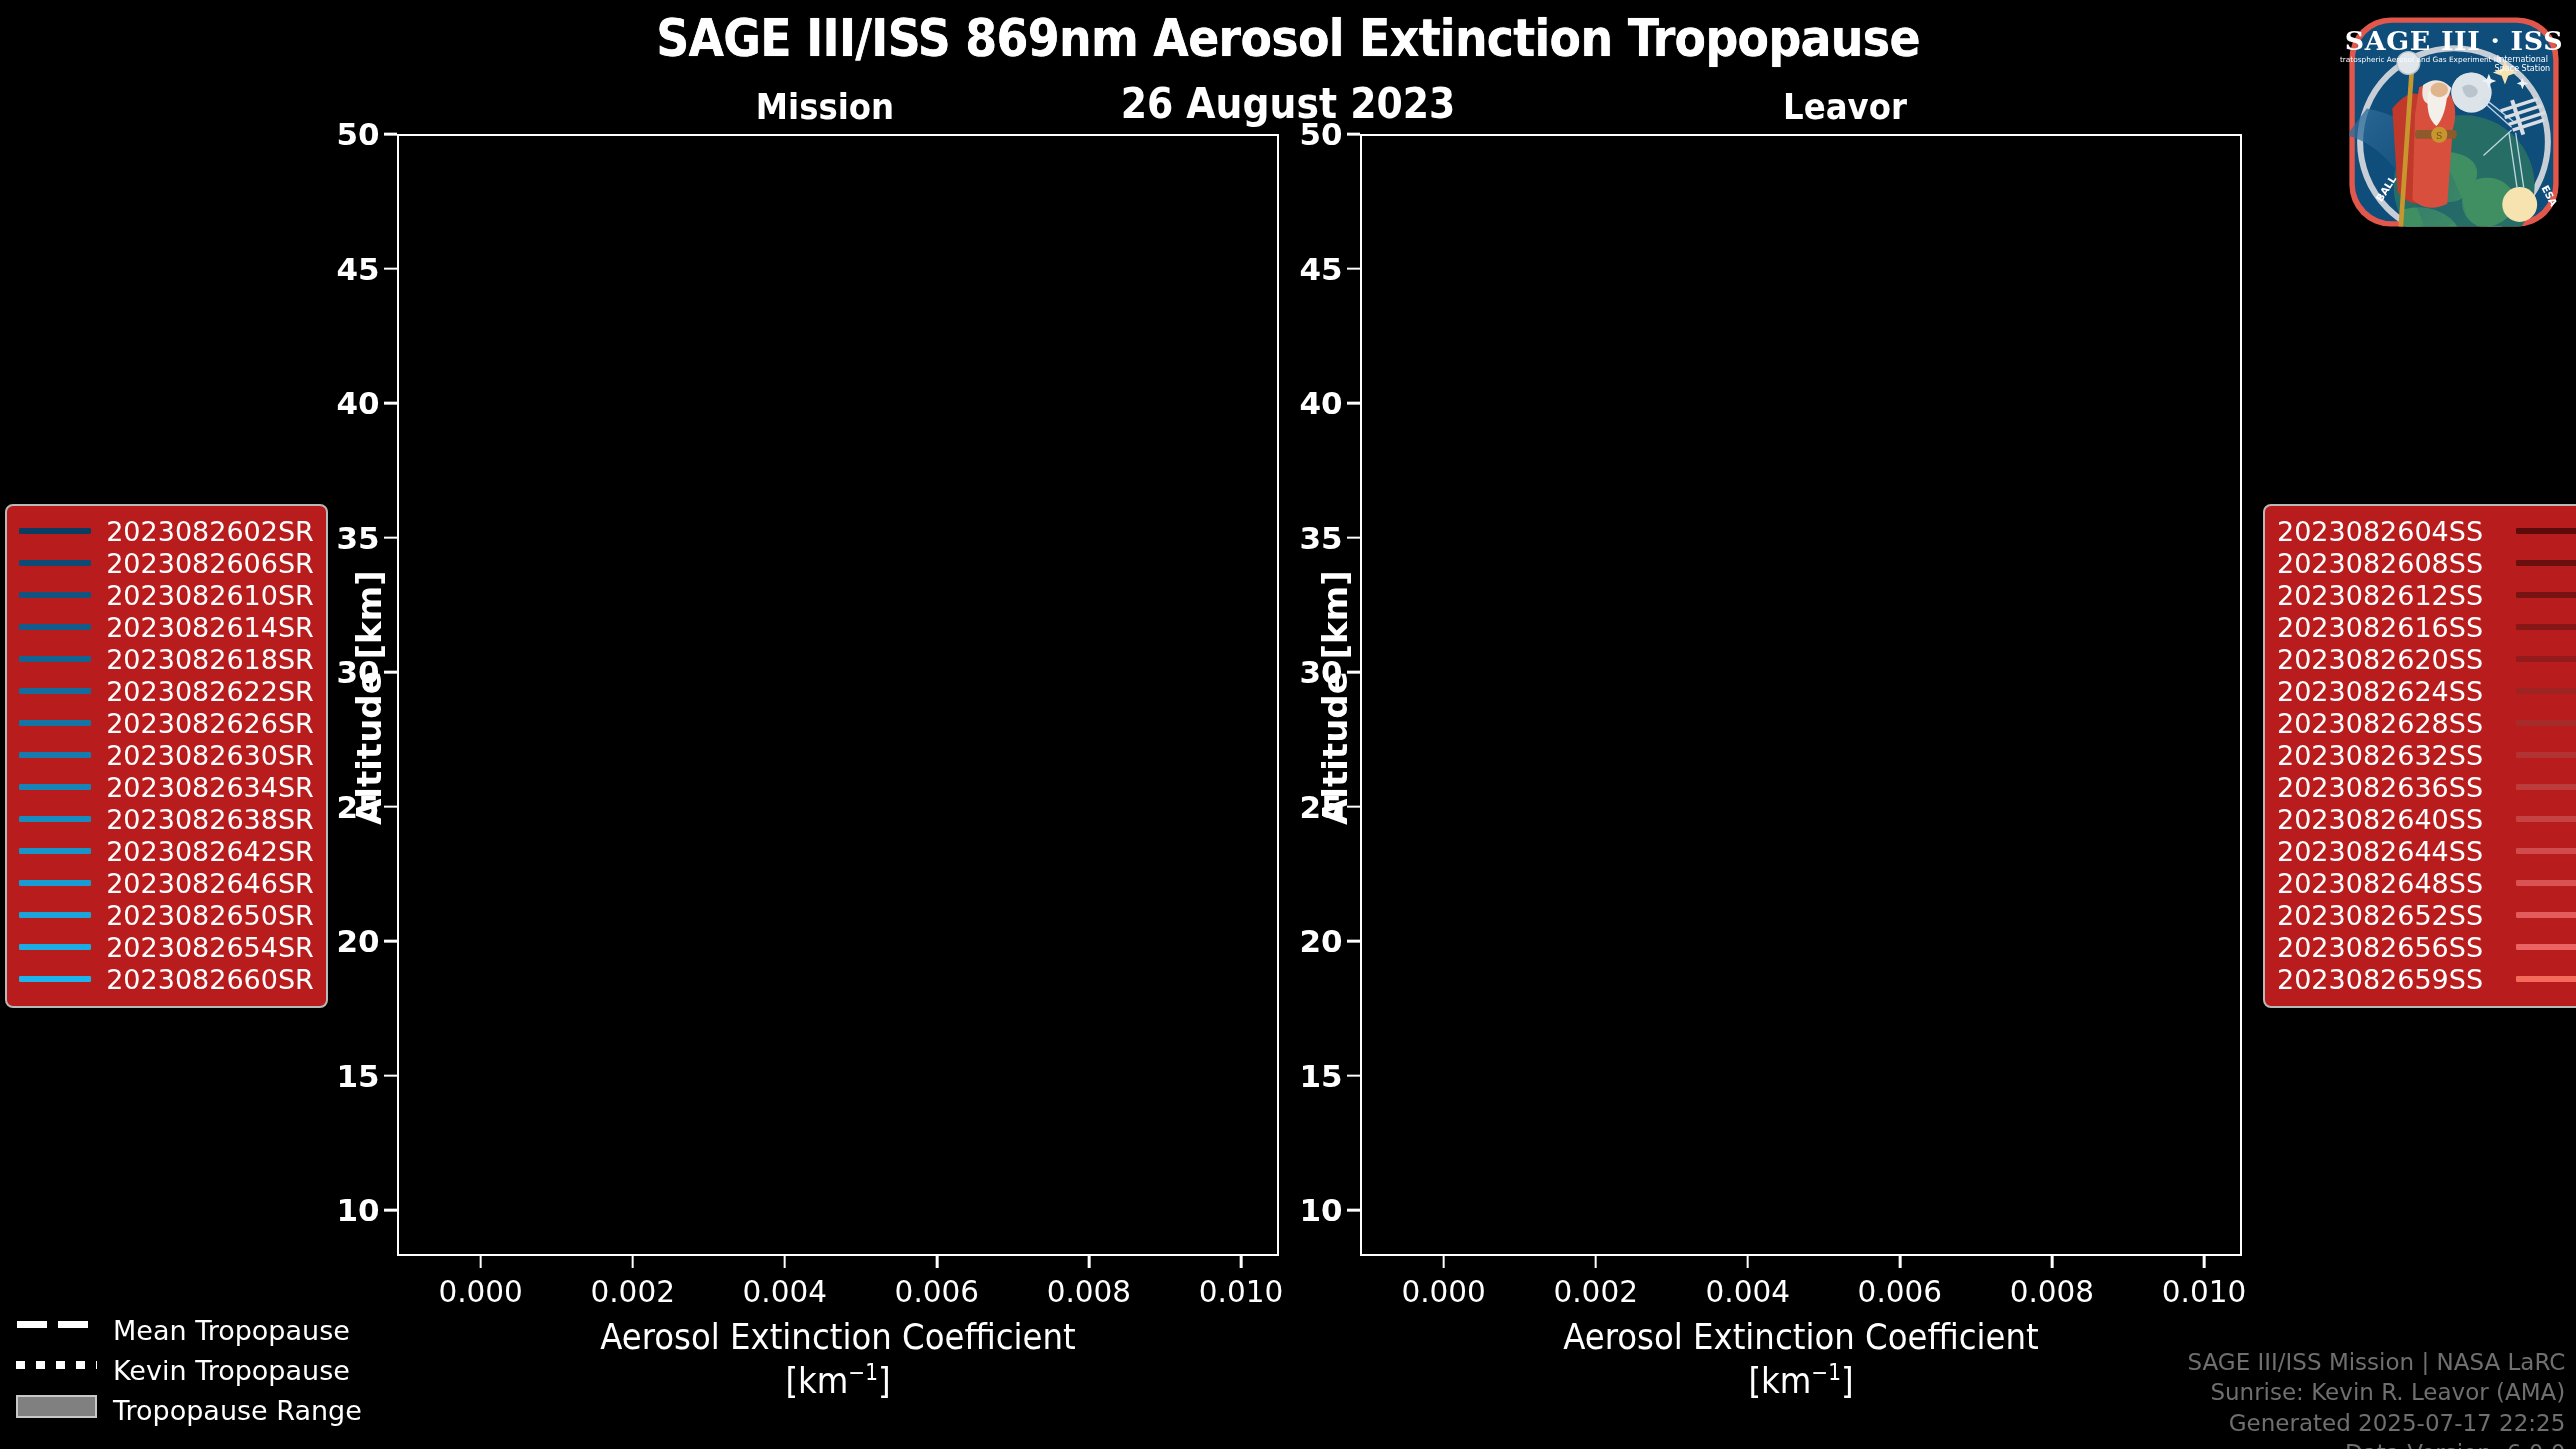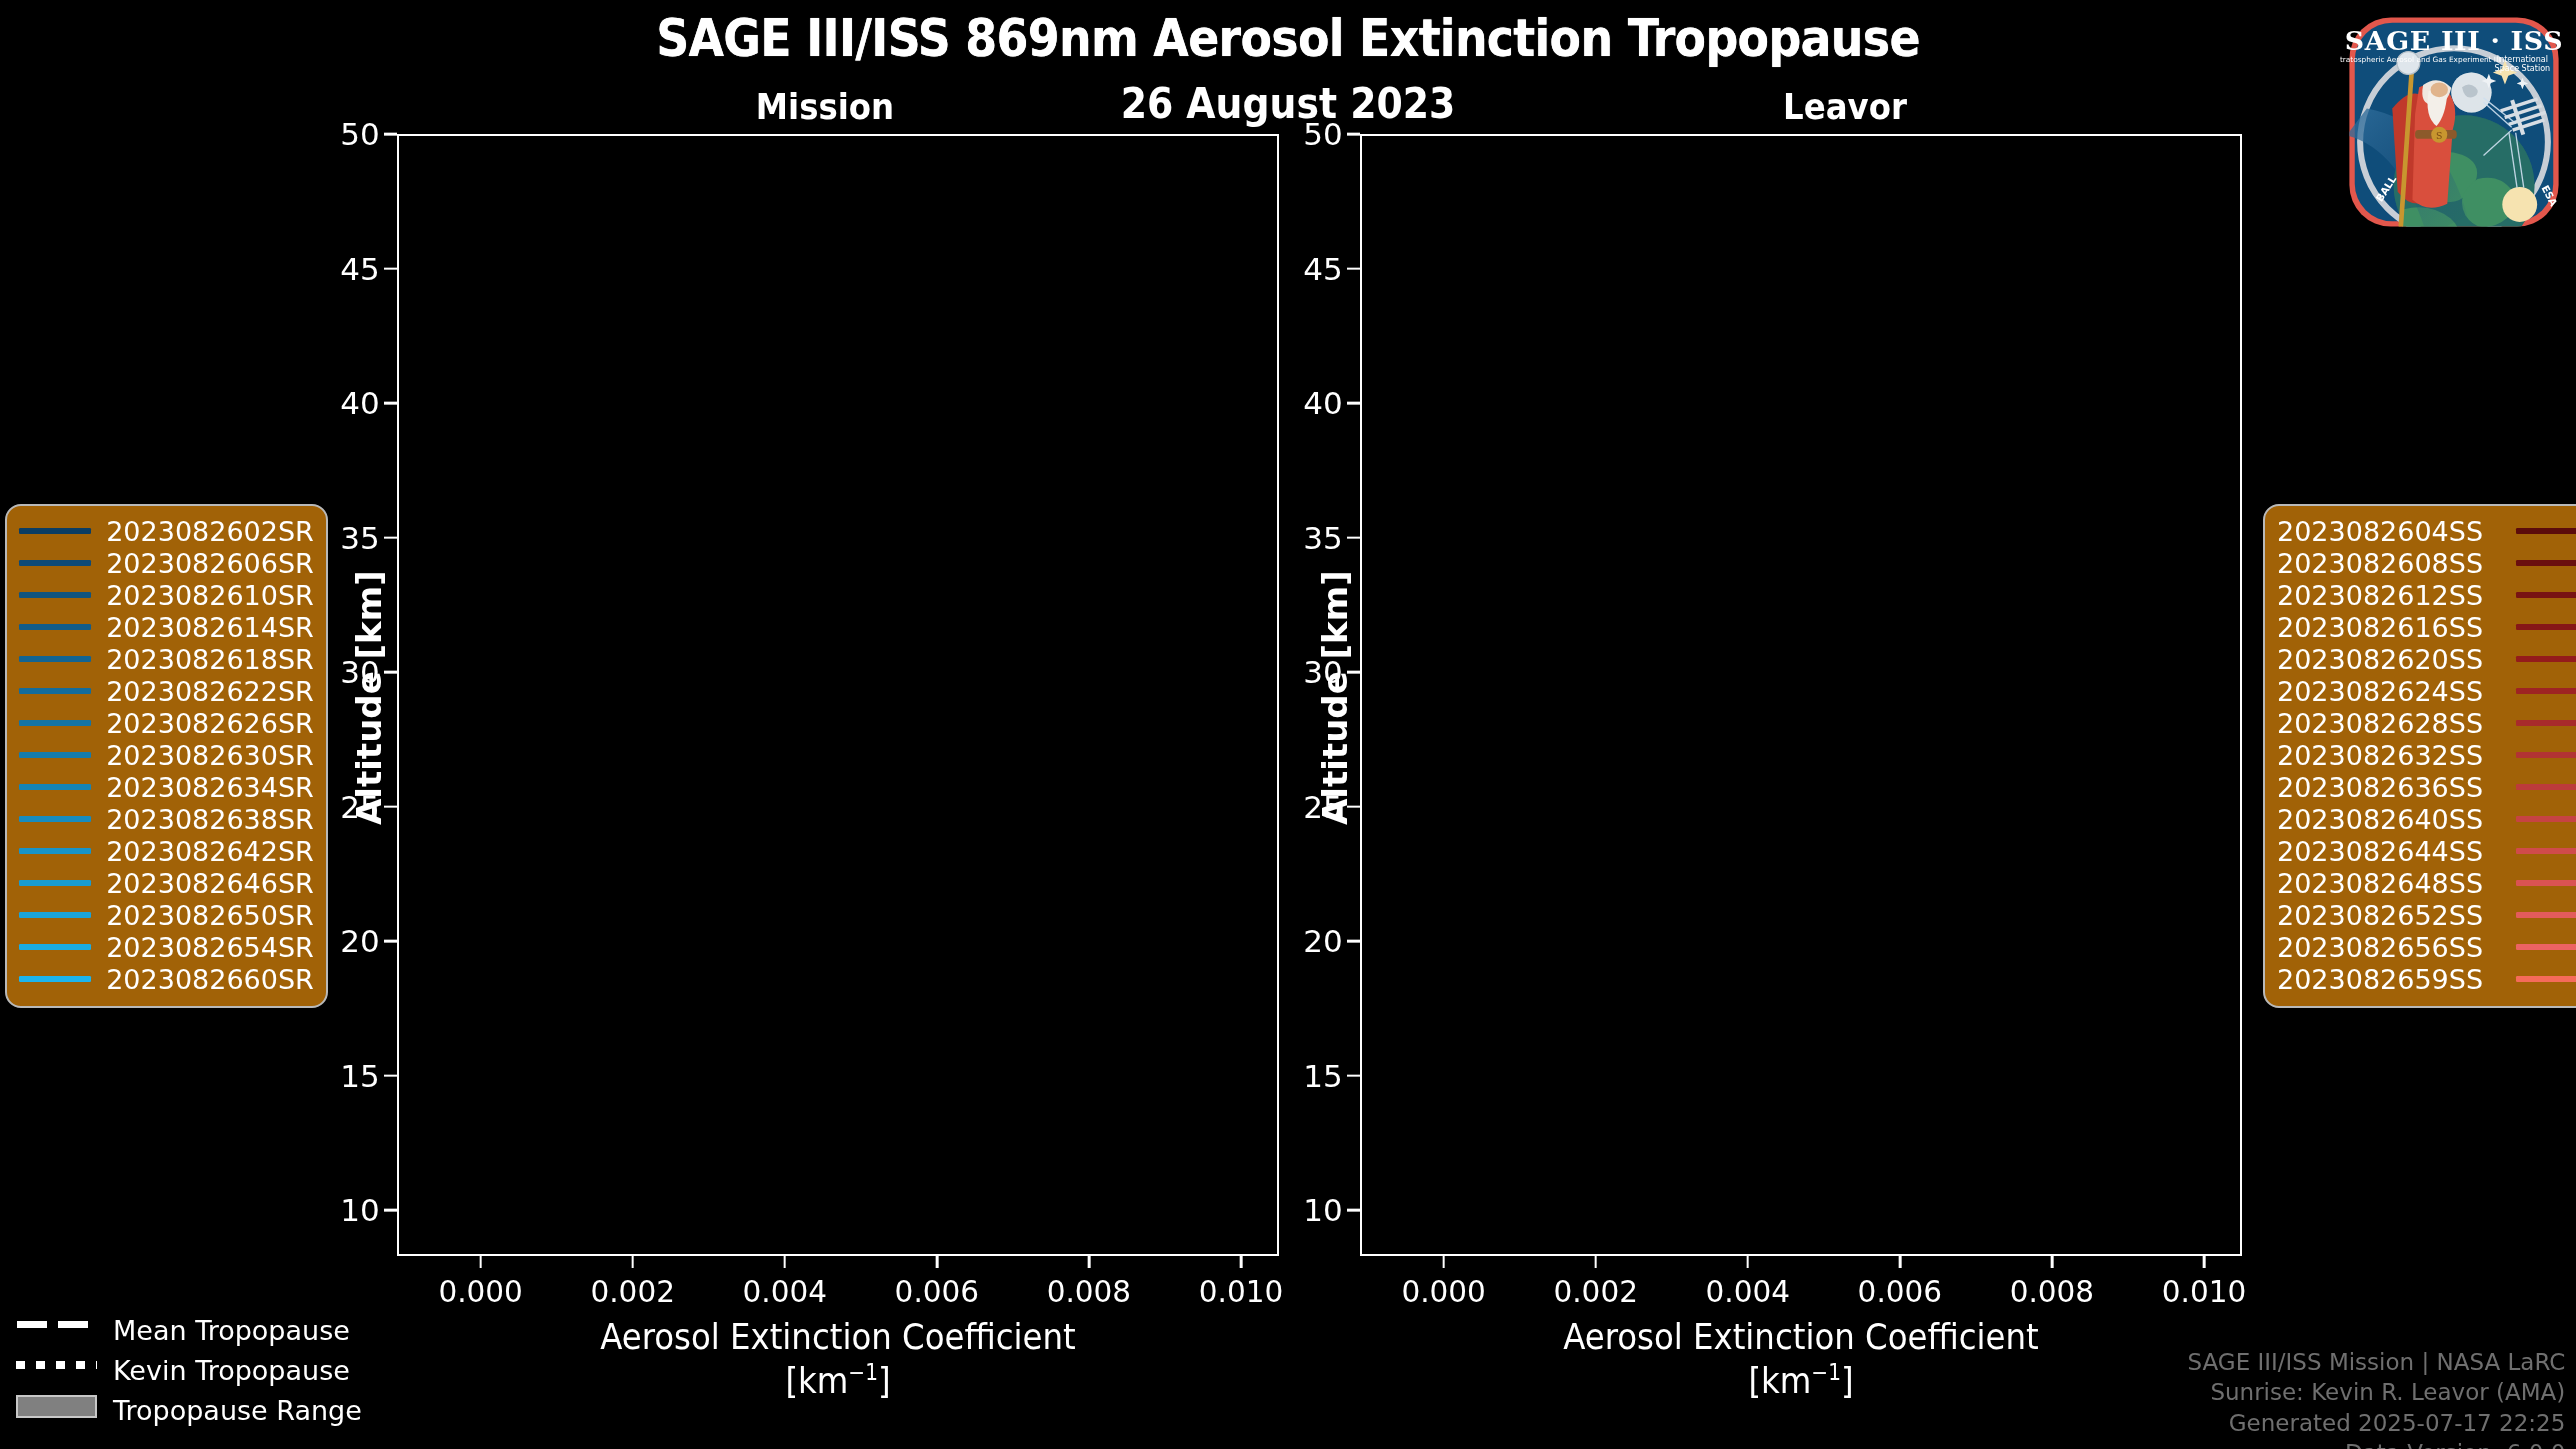--- a/index.html
+++ b/index.html
@@ -28,40 +28,40 @@
 
   
   .plot-wrap{position:absolute;top:134px;width:882px;height:1122px;}
   #plot-sunrise{left:397px;}
   #plot-sunset{left:1360px;}
   .plot-frame{position:absolute;inset:0;border:2.7px solid #fff;box-sizing:border-box;background:#000;}
   .plot-svg{position:absolute;inset:0;}
 
   
   .ytick-label{position:absolute;right:100%;margin-right:17.4px;transform:translateY(-50%);
-               font-size:31px;font-weight:400;white-space:nowrap;}
+               font-size:31px;font-weight:700;white-space:nowrap;}
   .ytick-mark{position:absolute;right:100%;width:13.4px;height:2.7px;background:#fff;transform:translateY(-50%);}
   .ylabel{position:absolute;font-size:34px;font-weight:bold;white-space:nowrap;
           transform-origin:0 0;transform:rotate(-90deg);}
   #ylabel-sunrise{left:349px;top:825px;}
   #ylabel-sunset{left:1315px;top:825px;}
 
   
   .xtick-label{position:absolute;top:100%;margin-top:19px;transform:translateX(-50%);
                font-size:29.5px;font-weight:500;white-space:nowrap;}
   .xtick-mark{position:absolute;top:100%;width:2.7px;height:12px;background:#fff;transform:translateX(-50%);}
   .xlabel{position:absolute;top:1315px;width:882px;text-align:center;
           font-size:36px;font-weight:normal;line-height:1.22;
           font-family:"DejaVu Sans Condensed","Liberation Sans",sans-serif;}
   #xlabel-sunrise{left:397px;}
   #xlabel-sunset{left:1360px;}
   .xlabel sup{font-size:0.62em;vertical-align:super;}
 
   
-  .series-legend{position:absolute;background:#a16207;border:2px solid #b9b9b9;border-radius:16px;
+  .series-legend{position:absolute;background:#b91c1c;border:2px solid #b9b9b9;border-radius:8px;
                  padding:9.4px 12px 10.7px 12px;}
   #legend-sunrise{left:5.4px;top:504px;}
   #legend-sunset{left:2263px;top:504px;}
   .legend-row{display:flex;align-items:center;height:32px;}
   .legend-swatch{width:72px;height:6px;border-radius:1.3px;flex:0 0 auto;}
   .legend-text{font-size:27px;font-weight:500;white-space:nowrap;}
   #legend-sunrise .legend-text{margin-left:14.8px;}
   #legend-sunset .legend-row{flex-direction:row-reverse;}
   #legend-sunset .legend-text{margin-right:33px;}
 

